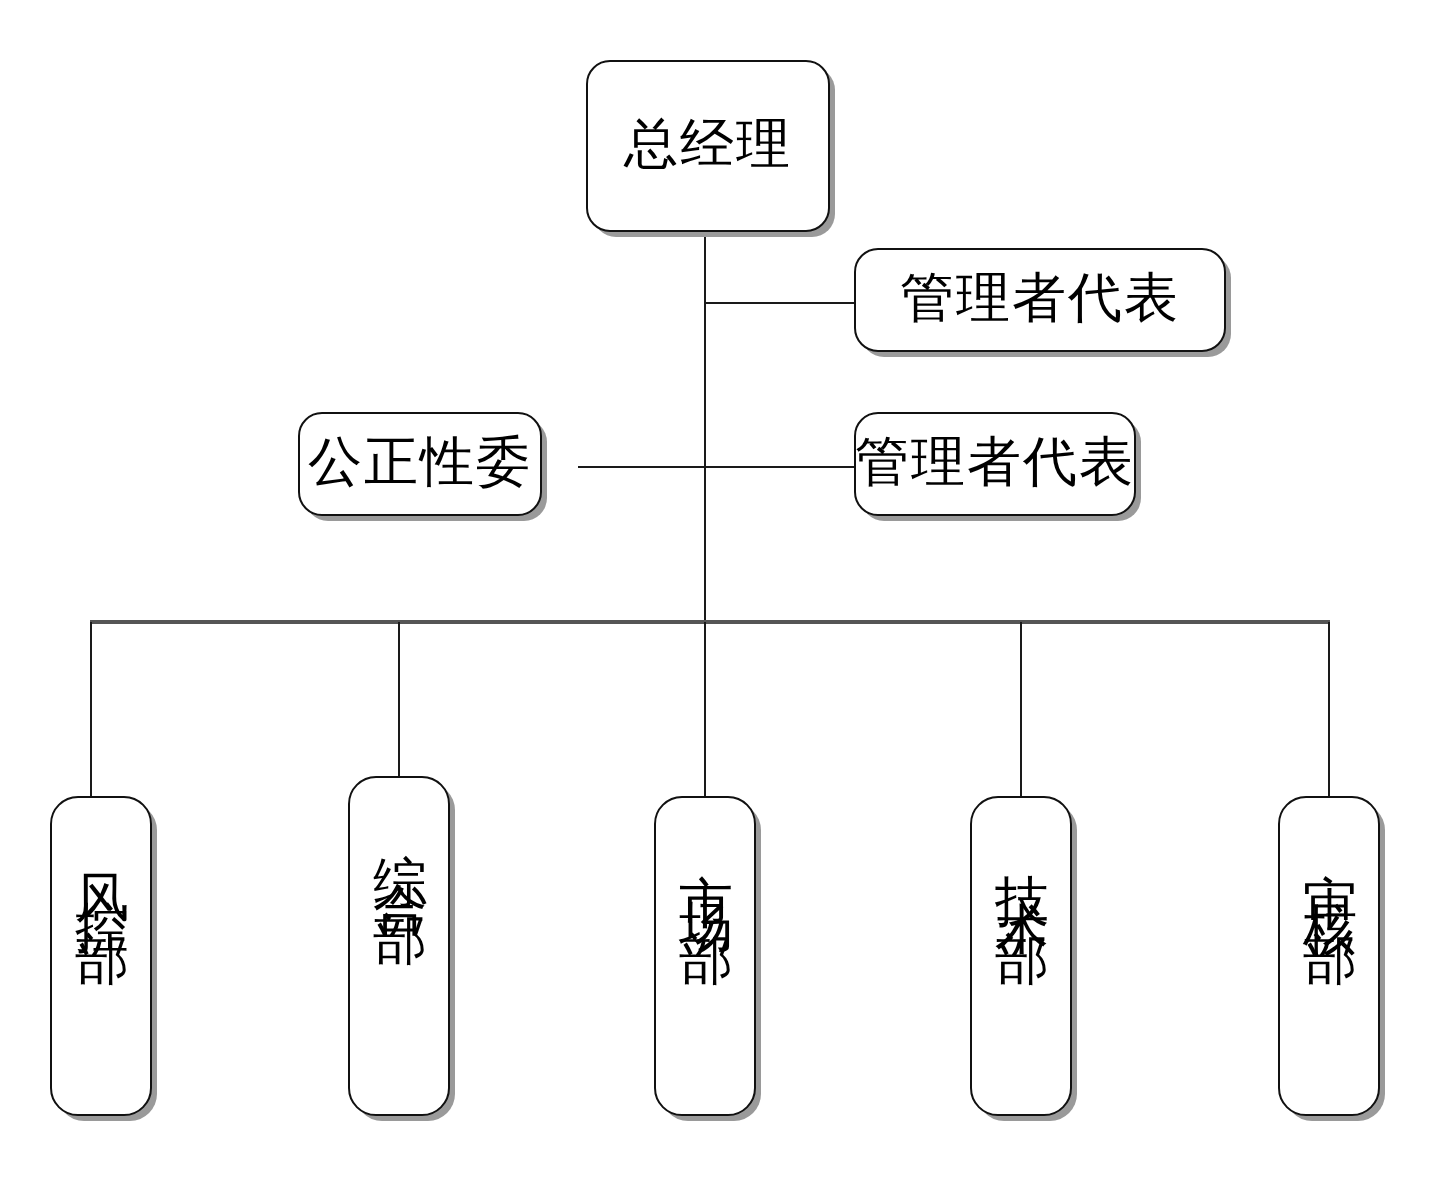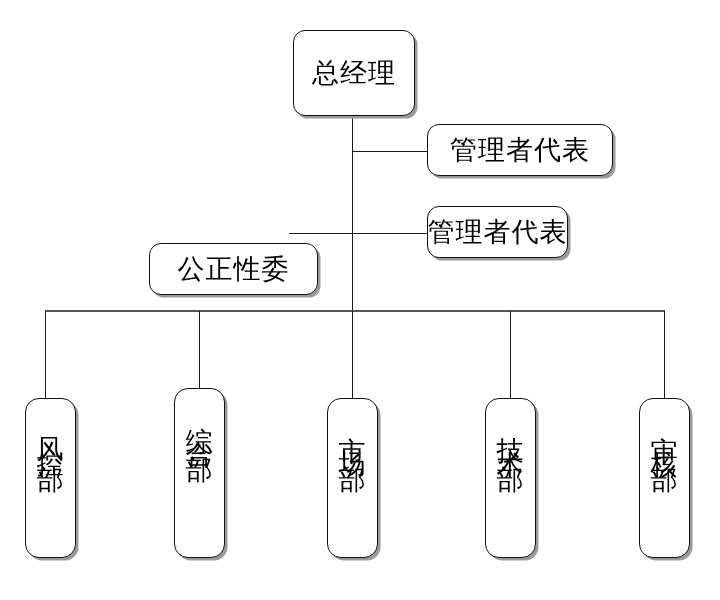--- a/index.html
+++ b/index.html
@@ -86,21 +86,21 @@
   <div class="line v" style="left:664px; top:311px; height:88px;"></div>
 
   <div class="node horiz" style="left:293px; top:30px; width:122px; height:86px;">
     <span class="node-label">总经理</span>
   </div>
 
   <div class="node horiz" style="left:427px; top:124px; width:186px; height:52px;">
     <span class="node-label">管理者代表</span>
   </div>
 
-  <div class="node horiz" style="left:149px; top:206px; width:169px; height:52px;margin-top:37px;">
+  <div class="node horiz" style="left:149px; top:206px; width:122px; height:52px;">
     <span class="node-label">公正性委</span>
   </div>
 
   <div class="node horiz" style="left:427px; top:206px; width:141px; height:52px;">
     <span class="node-label">管理者代表</span>
   </div>
 
   <div class="node vert" style="left:25px; top:398px; width:51px; height:160px;">
     <span class="node-label">风控部</span>
   </div>

